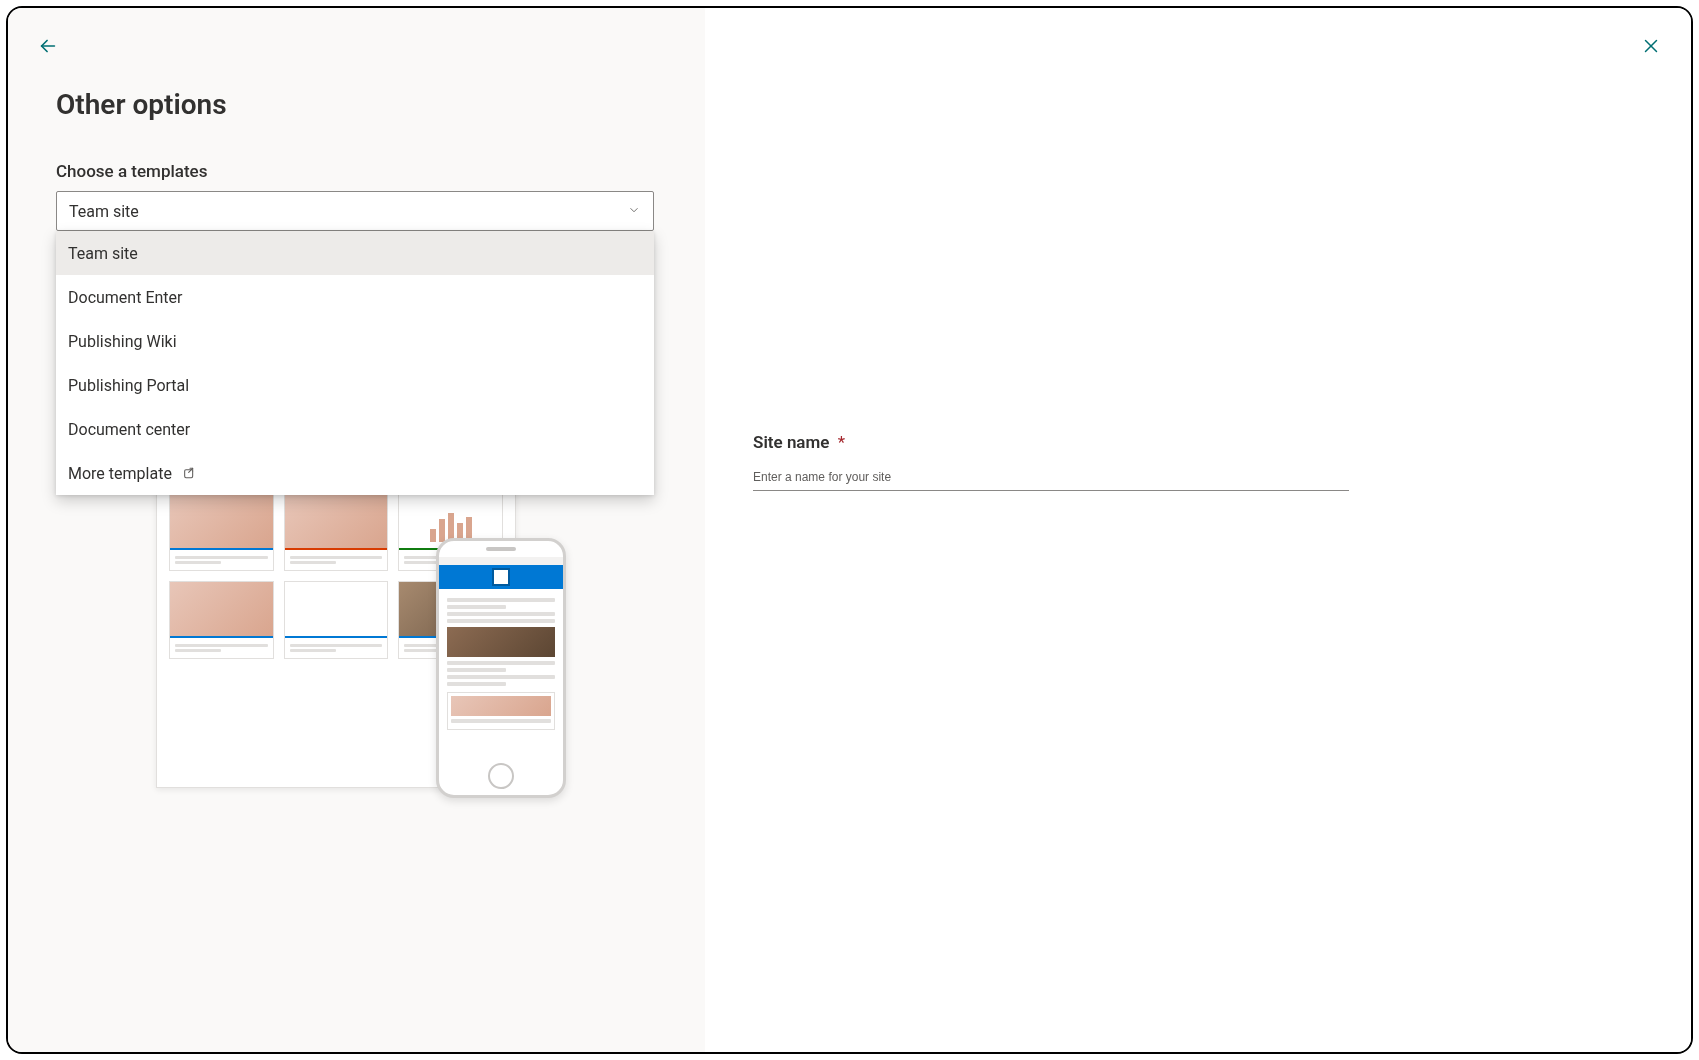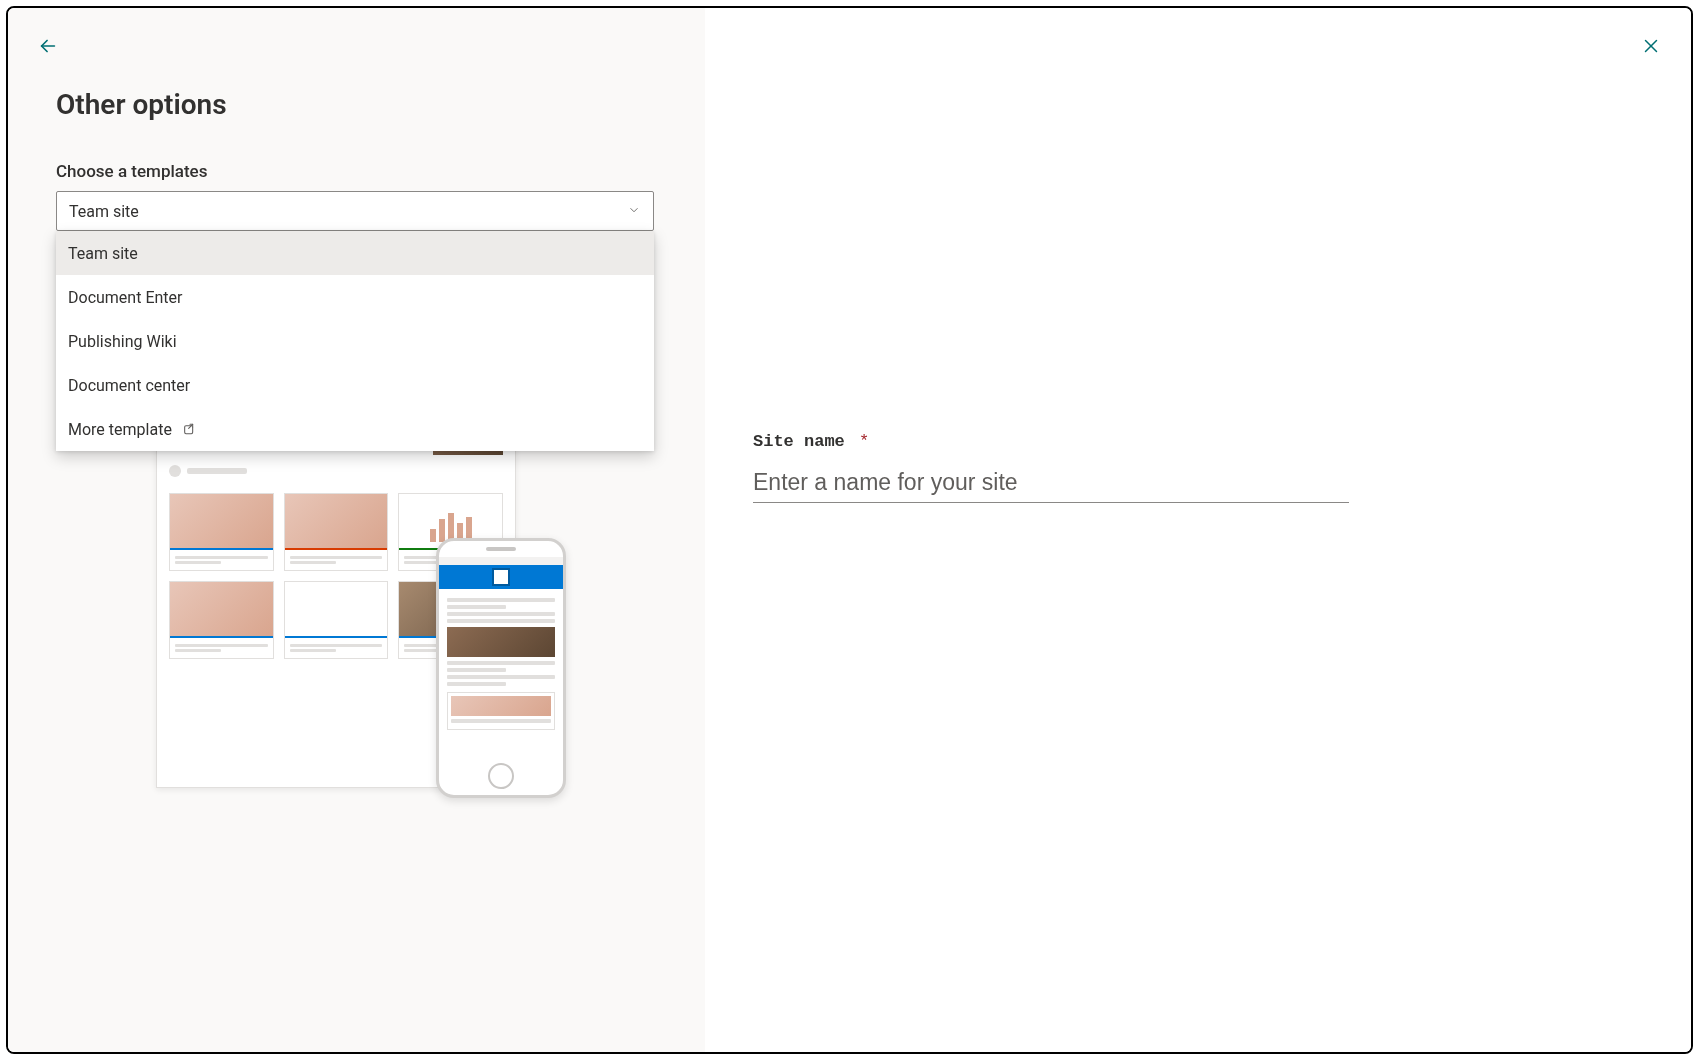--- a/index.html
+++ b/index.html
@@ -8,21 +8,21 @@
     background: #fff;
     width: 1699px;
     height: 1060px;
     position: relative;
     overflow: hidden;
   }
   .panel {
     position: absolute;
     inset: 6px;
     border: 2px solid #000;
-    border-radius: 8px;
+    border-radius: 16px;
     display: flex;
     overflow: hidden;
   }
   .left {
     width: 697px;
     background: #faf9f8;
     position: relative;
     padding: 24px 48px 0 48px;
   }
   .right {
@@ -119,28 +119,27 @@
 
   
   .form-area {
     margin-top: 400px;
   }
   .input-label {
     font-size: 17px;
     font-weight: 600;
     color: #323130;
     margin-bottom: 12px;
-    font-family: Liberation Mono, monospace;
   }
   .input-label .req { color: #a4262c; margin-left: 4px; font-weight: 400; }
   .text-input {
     width: 596px;
     border: none;
     border-bottom: 1px solid #8a8886;
-    font-size: 23px;
+    font-size: 12px;
     padding: 6px 0;
     color: #323130;
     background: transparent;
     outline: none;
   }
   .text-input::placeholder { color: #605e5c; }
 
   
   .preview-mock {
     position: absolute;
@@ -243,20 +242,23 @@
         <div class="dropdown-item selected">
           <span>Team site</span>
         </div>
         <div class="dropdown-item">
           <span>Document Enter</span>
         </div>
         <div class="dropdown-item">
           <span>Publishing Wiki</span>
         </div>
         <div class="dropdown-item">
+          <span>Publishing Portal</span>
+        </div>
+        <div class="dropdown-item">
           <span>Document center</span>
         </div>
         <div class="dropdown-item">
           <span>More template</span>
           <span class="ext-icon">
             <svg viewBox="0 0 24 24" fill="none" stroke="currentColor" stroke-width="1.6" stroke-linecap="round" stroke-linejoin="round">
               <path d="M17 7H9a2 2 0 0 0-2 2v8a2 2 0 0 0 2 2h8a2 2 0 0 0 2-2v-8"></path>
               <path d="M13 11l6-6"></path>
                 <path d="M15 5h4v4"></path>
             </svg>

